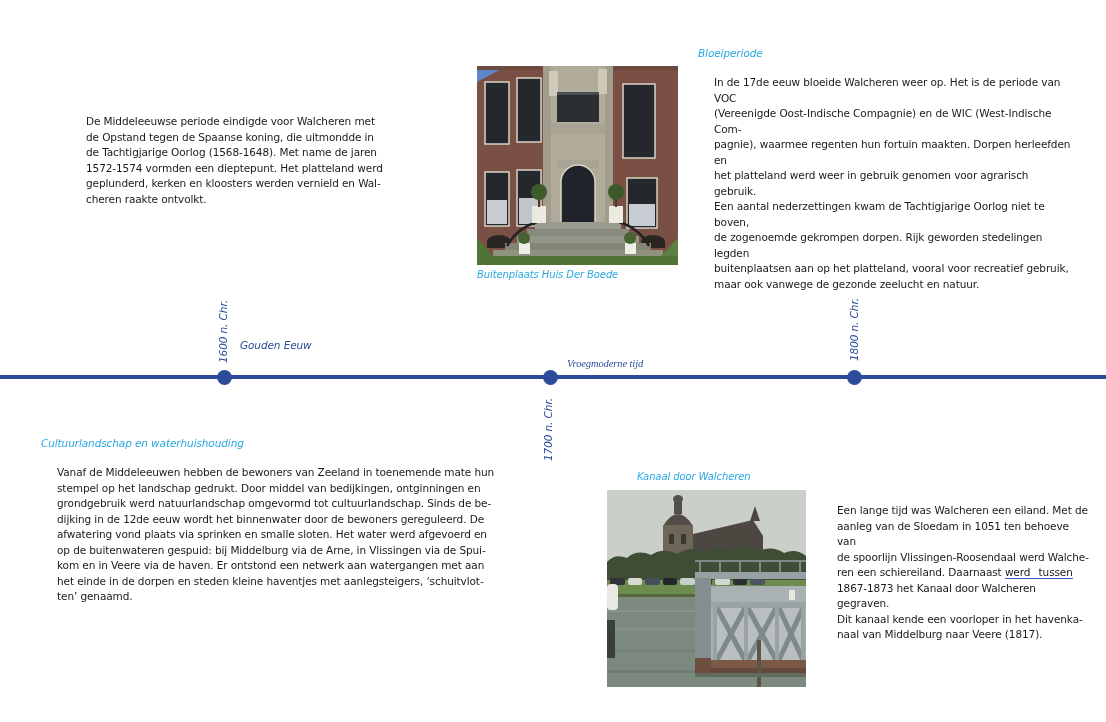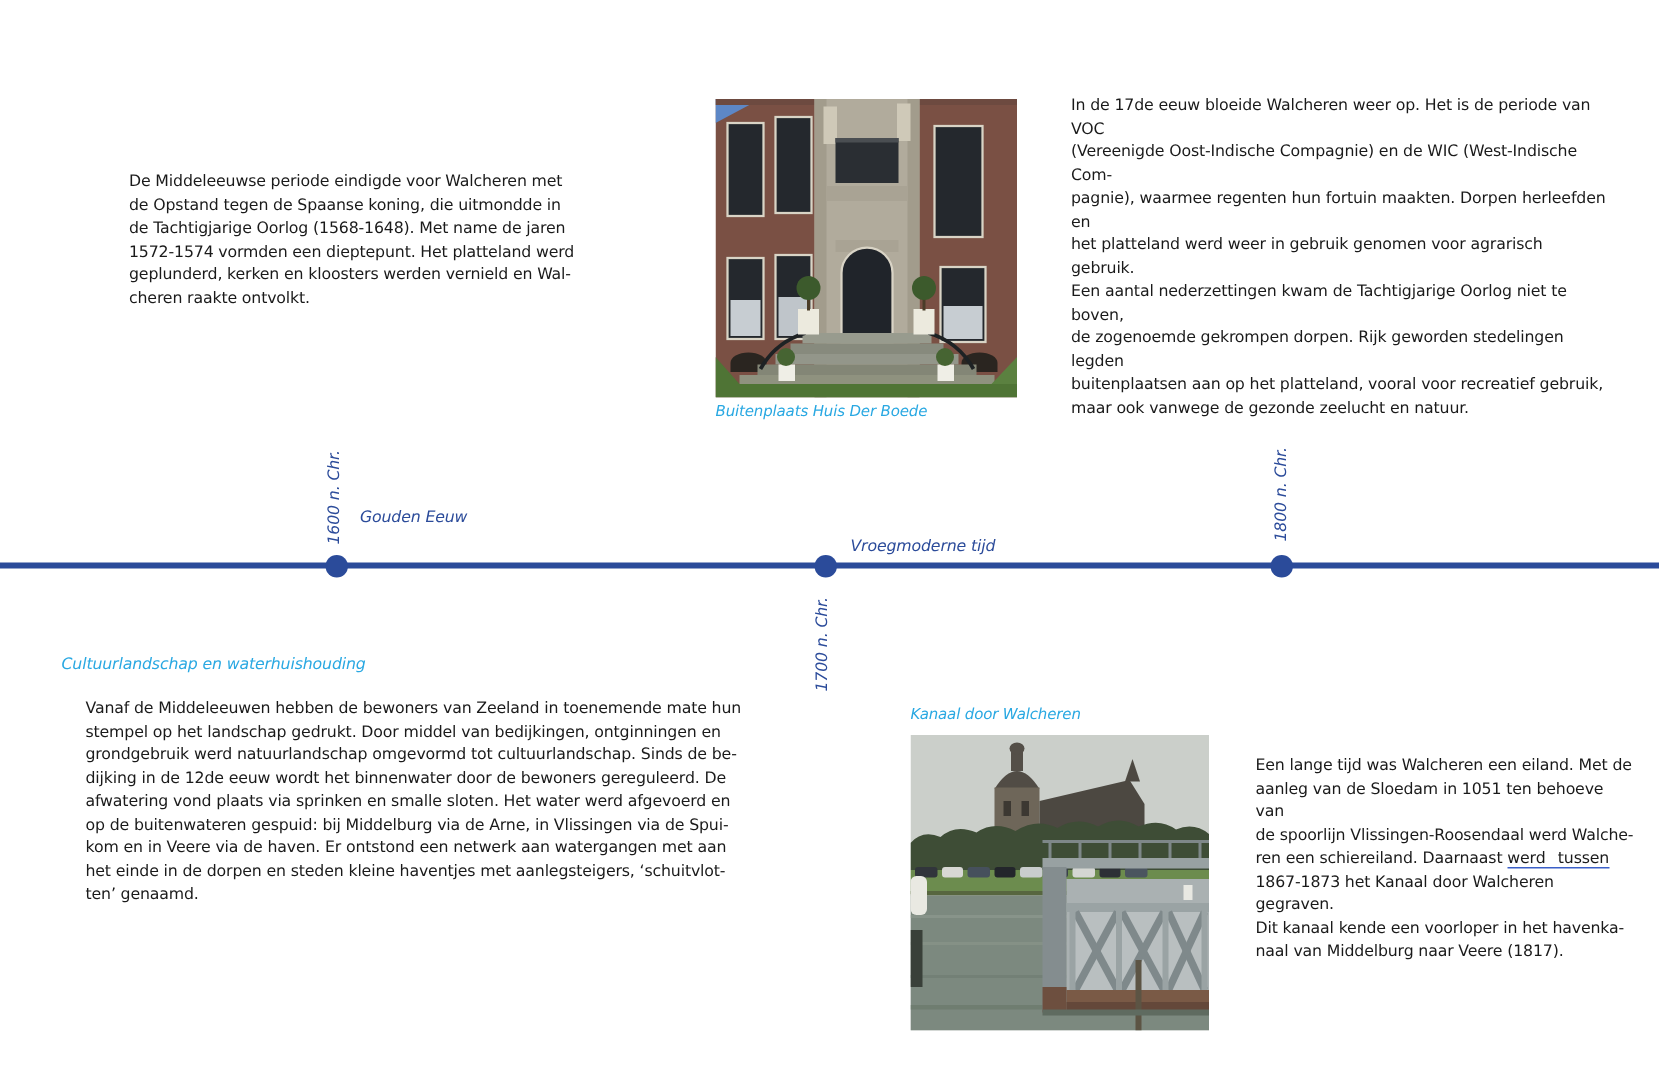--- a/index.html
+++ b/index.html
@@ -149,56 +149,57 @@
         <rect x="42" y="177" width="11" height="11" fill="#efeee6"></rect>
         <rect x="148" y="177" width="11" height="11" fill="#efeee6"></rect>
         <circle cx="47" cy="172" r="6" fill="#466432"></circle>
         <circle cx="153" cy="172" r="6" fill="#466432"></circle>
       </g>
     </svg>
   </div>
   <div class="caption" style="left:477px; top:269px;">Buitenplaats Huis Der Boede</div>
 
   <section class="tb" style="left:698px; top:47px; width:390px">
+    <h3>Bloeiperiode</h3>
     <p>In de 17de eeuw bloeide Walcheren weer op. Het is de periode van VOC
 (Vereenigde Oost-Indische Compagnie) en de WIC (West-Indische Com-
 pagnie), waarmee regenten hun fortuin maakten. Dorpen herleefden en
 het platteland werd weer in gebruik genomen voor agrarisch gebruik.
 Een aantal nederzettingen kwam de Tachtigjarige Oorlog niet te boven,
 de zogenoemde gekrompen dorpen. Rijk geworden stedelingen legden
 buitenplaatsen aan op het platteland, vooral voor recreatief gebruik,
 maar ook vanwege de gezonde zeelucht en natuur.</p>
   </section>
 
   <div class="timeline-line"></div>
   <div class="dot" style="left:217px;"></div>
   <div class="dot" style="left:543px;"></div>
   <div class="dot" style="left:847px;"></div>
 
   <div class="vlabel" style="left:189px; top:321px;">1600 n. Chr.</div>
   <div class="vlabel" style="left:514px; top:419px;">1700 n. Chr.</div>
   <div class="vlabel" style="left:820px; top:319px;">1800 n. Chr.</div>
 
   <div class="plabel" style="left:240px; top:339px;">Gouden Eeuw</div>
-  <div class="plabel" style="left:567px; top:358px;">Vroegmoderne tijd</div>
+  <div class="plabel" style="left:567px; top:358px;font-family:Liberation Serif, serif;">Vroegmoderne tijd</div>
 
   <section class="tb" style="left:41px; top:437px; width:470px">
     <h3>Cultuurlandschap en waterhuishouding</h3>
     <p>Vanaf de Middeleeuwen hebben de bewoners van Zeeland in toenemende mate hun
 stempel op het landschap gedrukt. Door middel van bedijkingen, ontginningen en
 grondgebruik werd natuurlandschap omgevormd tot cultuurlandschap. Sinds de be-
 dijking in de 12de eeuw wordt het binnenwater door de bewoners gereguleerd. De
 afwatering vond plaats via sprinken en smalle sloten. Het water werd afgevoerd en
 op de buitenwateren gespuid: bij Middelburg via de Arne, in Vlissingen via de Spui-
 kom en in Veere via de haven. Er ontstond een netwerk aan watergangen met aan
 het einde in de dorpen en steden kleine haventjes met aanlegsteigers, ‘schuitvlot-
 ten’ genaamd.</p>
   </section>
 
-  <div class="caption" style="left:607px; top:471px;">Kanaal door Walcheren</div>
+  <div class="caption" style="left:637px; top:471px;">Kanaal door Walcheren</div>
 
   <div class="photo" style="left:607px; top:490px;">
     <svg width="199" height="197" viewBox="0 0 199 197">
       <rect width="199" height="197" fill="#cbcfca"></rect>
 
       <g>
         <rect x="67" y="10" width="8" height="14" fill="#544f48"></rect>
         <ellipse cx="71" cy="9" rx="5" ry="4" fill="#544f48"></ellipse>
         <path d="M56 36 q15 -24 30 0 z" fill="#514c45"></path>
         <rect x="56" y="35" width="30" height="45" fill="#6e6659"></rect>

